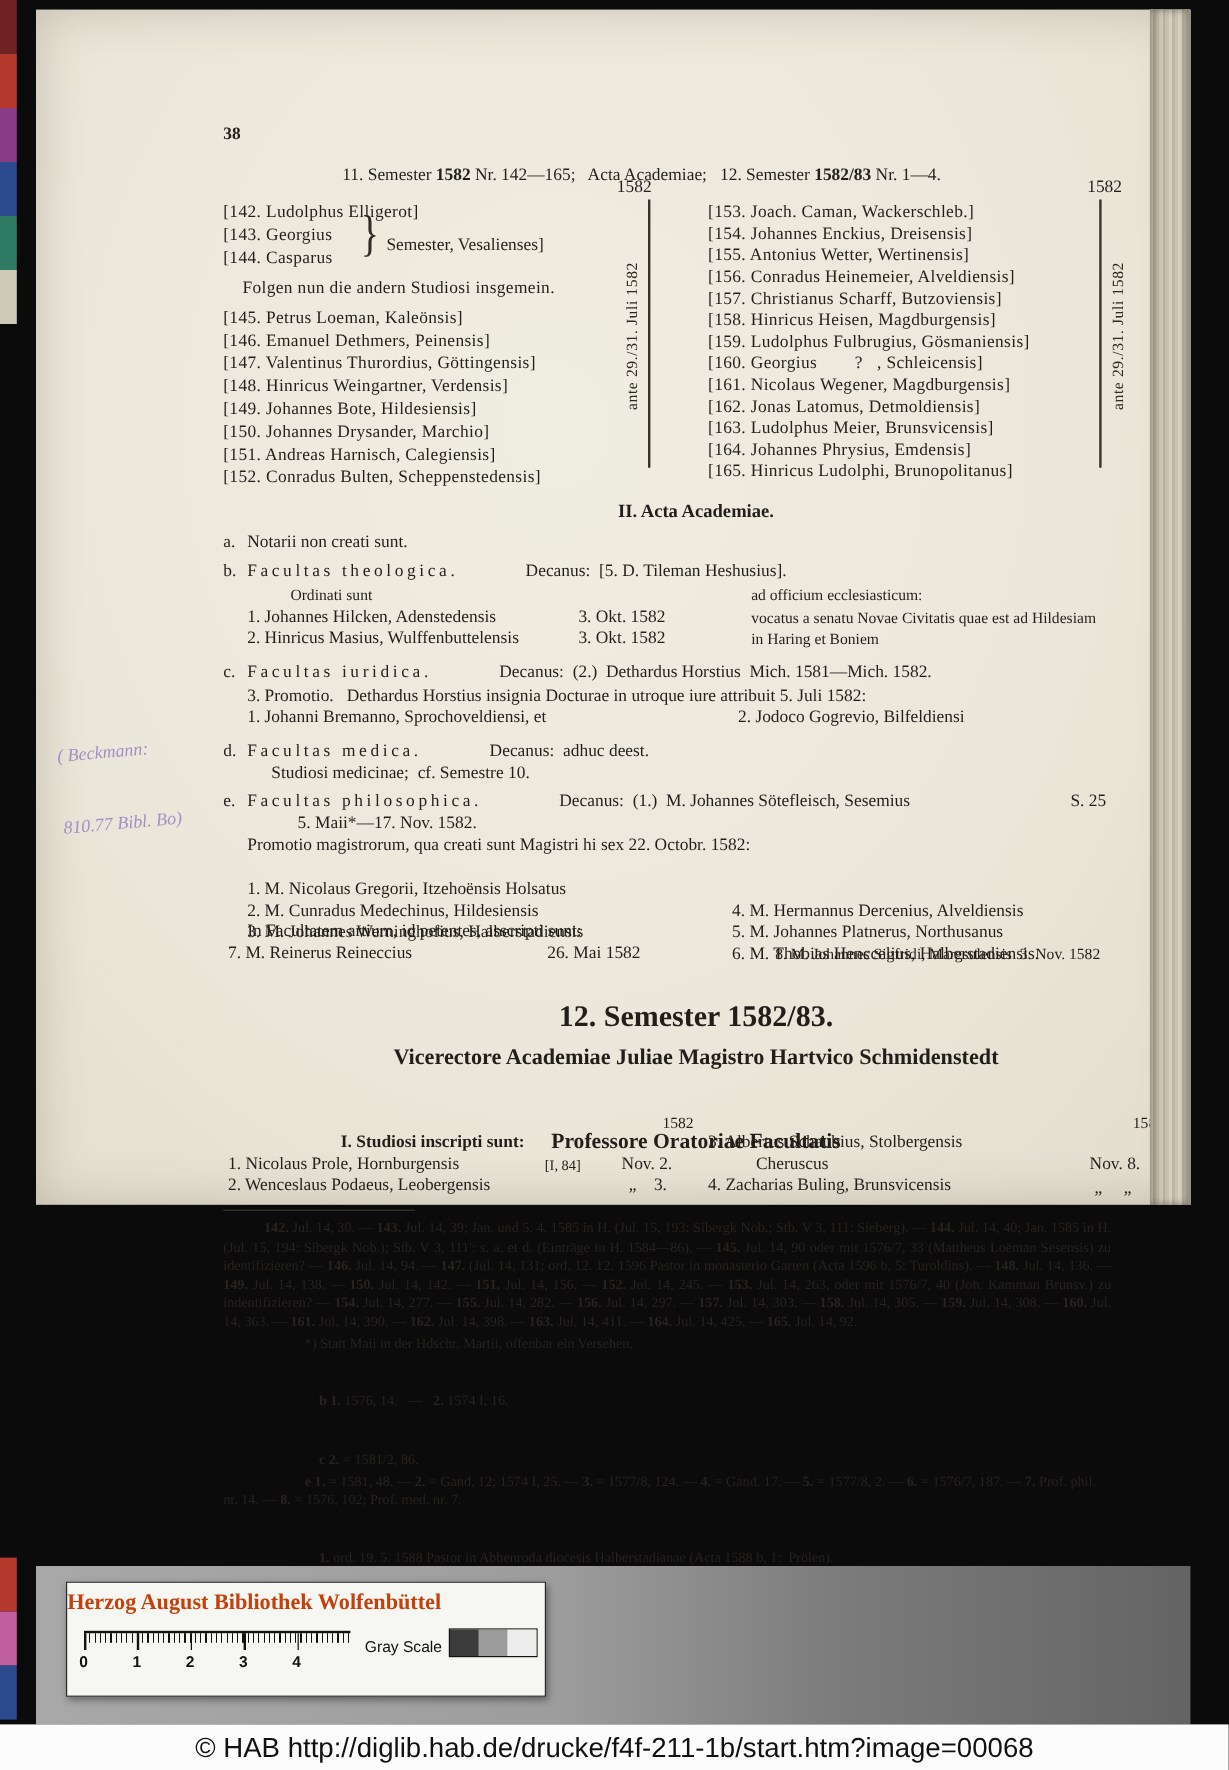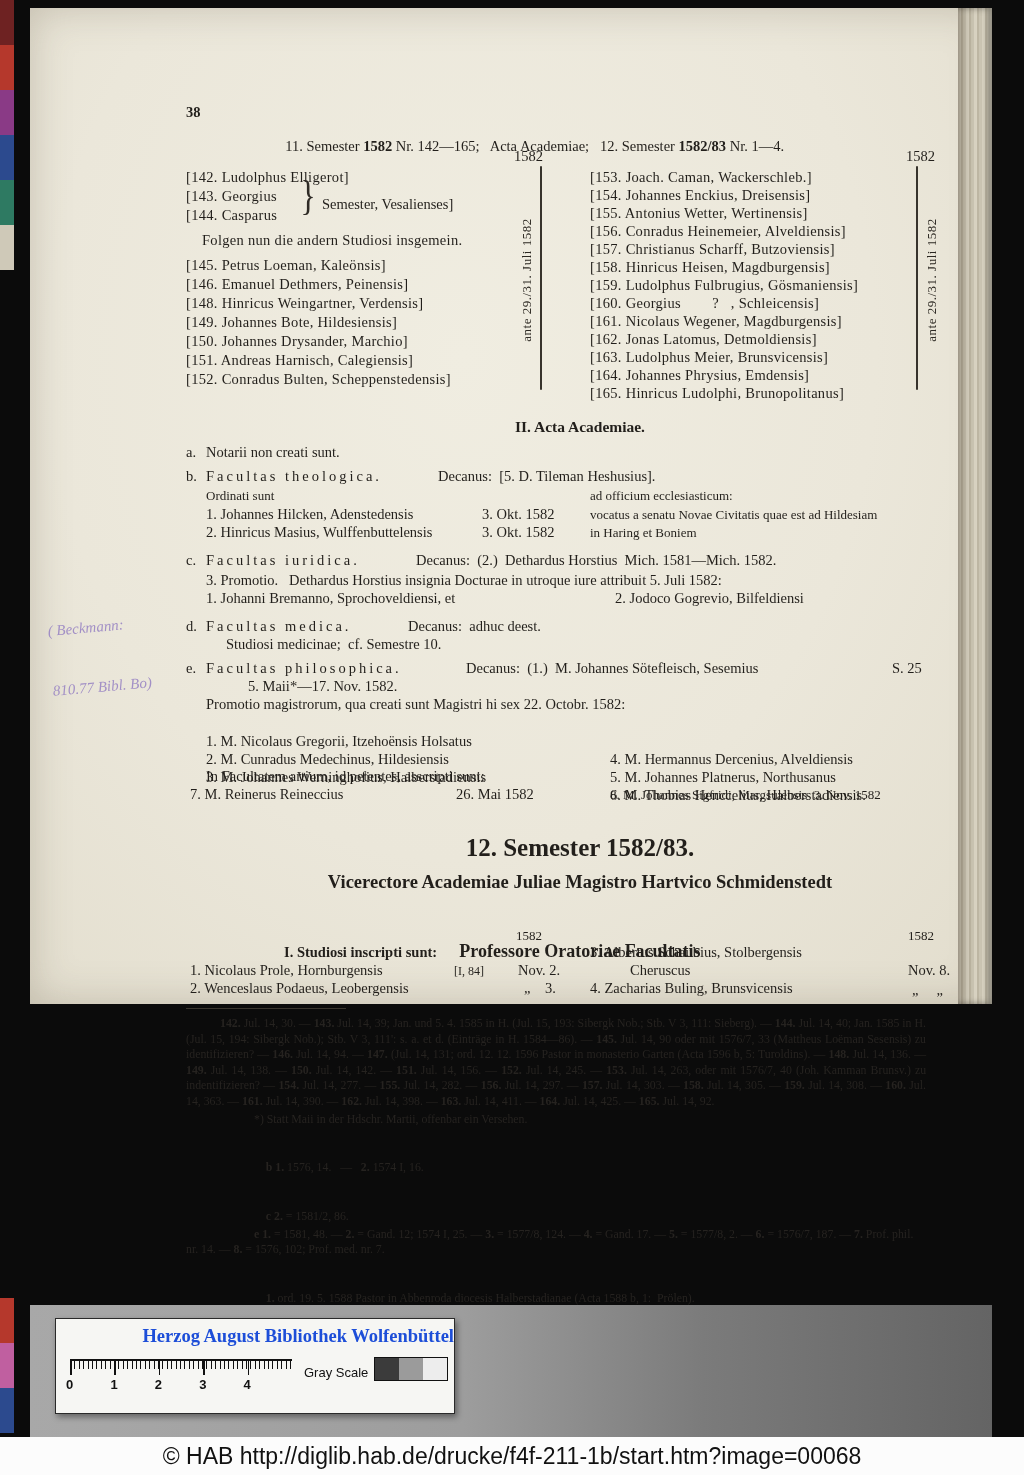--- a/index.html
+++ b/index.html
@@ -18,21 +18,21 @@
     font-size:14.5px;
   }
   .fore-edge{
     position:absolute;right:0;top:0;width:34px;height:100%;
     background:repeating-linear-gradient(90deg,#d8d2c1 0 3px,#bdb6a3 3px 5px,#cac4b2 5px 8px);
     box-shadow:inset 10px 0 14px -8px rgba(60,50,35,.55), inset -4px 0 6px rgba(0,0,0,.35);
   }
   .center-block{text-align:center;white-space:pre;}
   .bold{font-weight:bold;}
   .fac-title{letter-spacing:3px;}
-  .small13{font-size:13px;}
+  .small13{font-size:13px;margin-left:36px;}
   .small12{font-size:12px;}
   .mat-col .mat-line{height:19px;line-height:19px;white-space:pre;letter-spacing:.3px;}
   .mat-col-r .mat-line{height:18px;line-height:18px;white-space:pre;letter-spacing:.3px;}
   .sp6{height:6px;}
   .note-indent{padding-left:16px;}
   .vline{position:absolute;width:2px;background:#37332c;border-radius:2px;}
   .rot-note{
     position:absolute;width:140px;height:16px;line-height:16px;text-align:center;
     font-size:13px;transform:rotate(-90deg);letter-spacing:.5px;color:#2c2822;
   }
@@ -59,21 +59,21 @@
   .strip-seg{width:14px;height:45px;}
   
   .bottom-band{
     position:absolute;left:30px;top:1305px;width:962px;height:132px;
     background:linear-gradient(90deg,#a8a8a8 0%,#9d9d9d 45%,#7b7b7b 70%,#646464 100%);
   }
   .scale-card{
     position:absolute;left:25px;top:13px;width:398px;height:94px;
     background:#f6f6f3;border:1.5px solid #2a2a2a;box-shadow:2px 3px 6px rgba(0,0,0,.4);
   }
-  .scale-title{margin-top:7px;text-align:right;font-weight:bold;font-size:18.5px;color:#1d4ed8;}
+  .scale-title{margin-top:7px;text-align:left;font-weight:bold;font-size:18.5px;color:#c2410c;}
   .ruler{position:absolute;left:14px;top:40px;width:222px;height:34px;border-top:2px solid #111;
     background:repeating-linear-gradient(90deg,#111 0 1px,transparent 1px 4.4px);
     background-size:100% 8px;background-repeat:no-repeat;}
   .ruler-cells{position:absolute;left:0;top:0;width:100%;height:100%;display:flex;}
   .ruler-cell{width:44.4px;position:relative;}
   .ruler-cell .tick{position:absolute;left:0;top:0;width:1.6px;height:14px;background:#111;}
   .ruler-cell .num{position:absolute;left:-4px;top:16px;font-family:"Liberation Sans",sans-serif;
     font-size:13px;font-weight:bold;color:#111;}
   .grayscale-label{position:absolute;left:248px;top:46px;font-family:"Liberation Sans",sans-serif;
     font-size:13px;color:#111;}
@@ -119,20 +119,21 @@
     <div class="mat-line">[142. Ludolphus Elligerot]</div>
     <div class="mat-line">[143. Georgius</div>
     <div class="mat-line">[144. Casparus</div>
     <div class="sp6"></div>
     <div class="mat-line note-indent">Folgen nun die andern Studiosi insgemein.</div>
     <div class="sp6"></div>
     <div>
 
     <div class="mat-line">[145. Petrus Loeman, Kaleönsis]</div>
         <div class="mat-line">[146. Emanuel Dethmers, Peinensis]</div>
+        <div class="mat-line">[147. Valentinus Thurordius, Göttingensis]</div>
         <div class="mat-line">[148. Hinricus Weingartner, Verdensis]</div>
         <div class="mat-line">[149. Johannes Bote, Hildesiensis]</div>
         <div class="mat-line">[150. Johannes Drysander, Marchio]</div>
         <div class="mat-line">[151. Andreas Harnisch, Calegiensis]</div>
         <div class="mat-line">[152. Conradus Bulten, Scheppenstedensis]</div>
       </div>
     <span class="big-brace" style="left:112px;top:6px;">}</span>
     <span class="abs" style="left:136px;top:28px;">Semester, Vesalienses]</span>
   </div>
   <div class="vline" style="left:510px;top:158px;height:224px;"></div>

